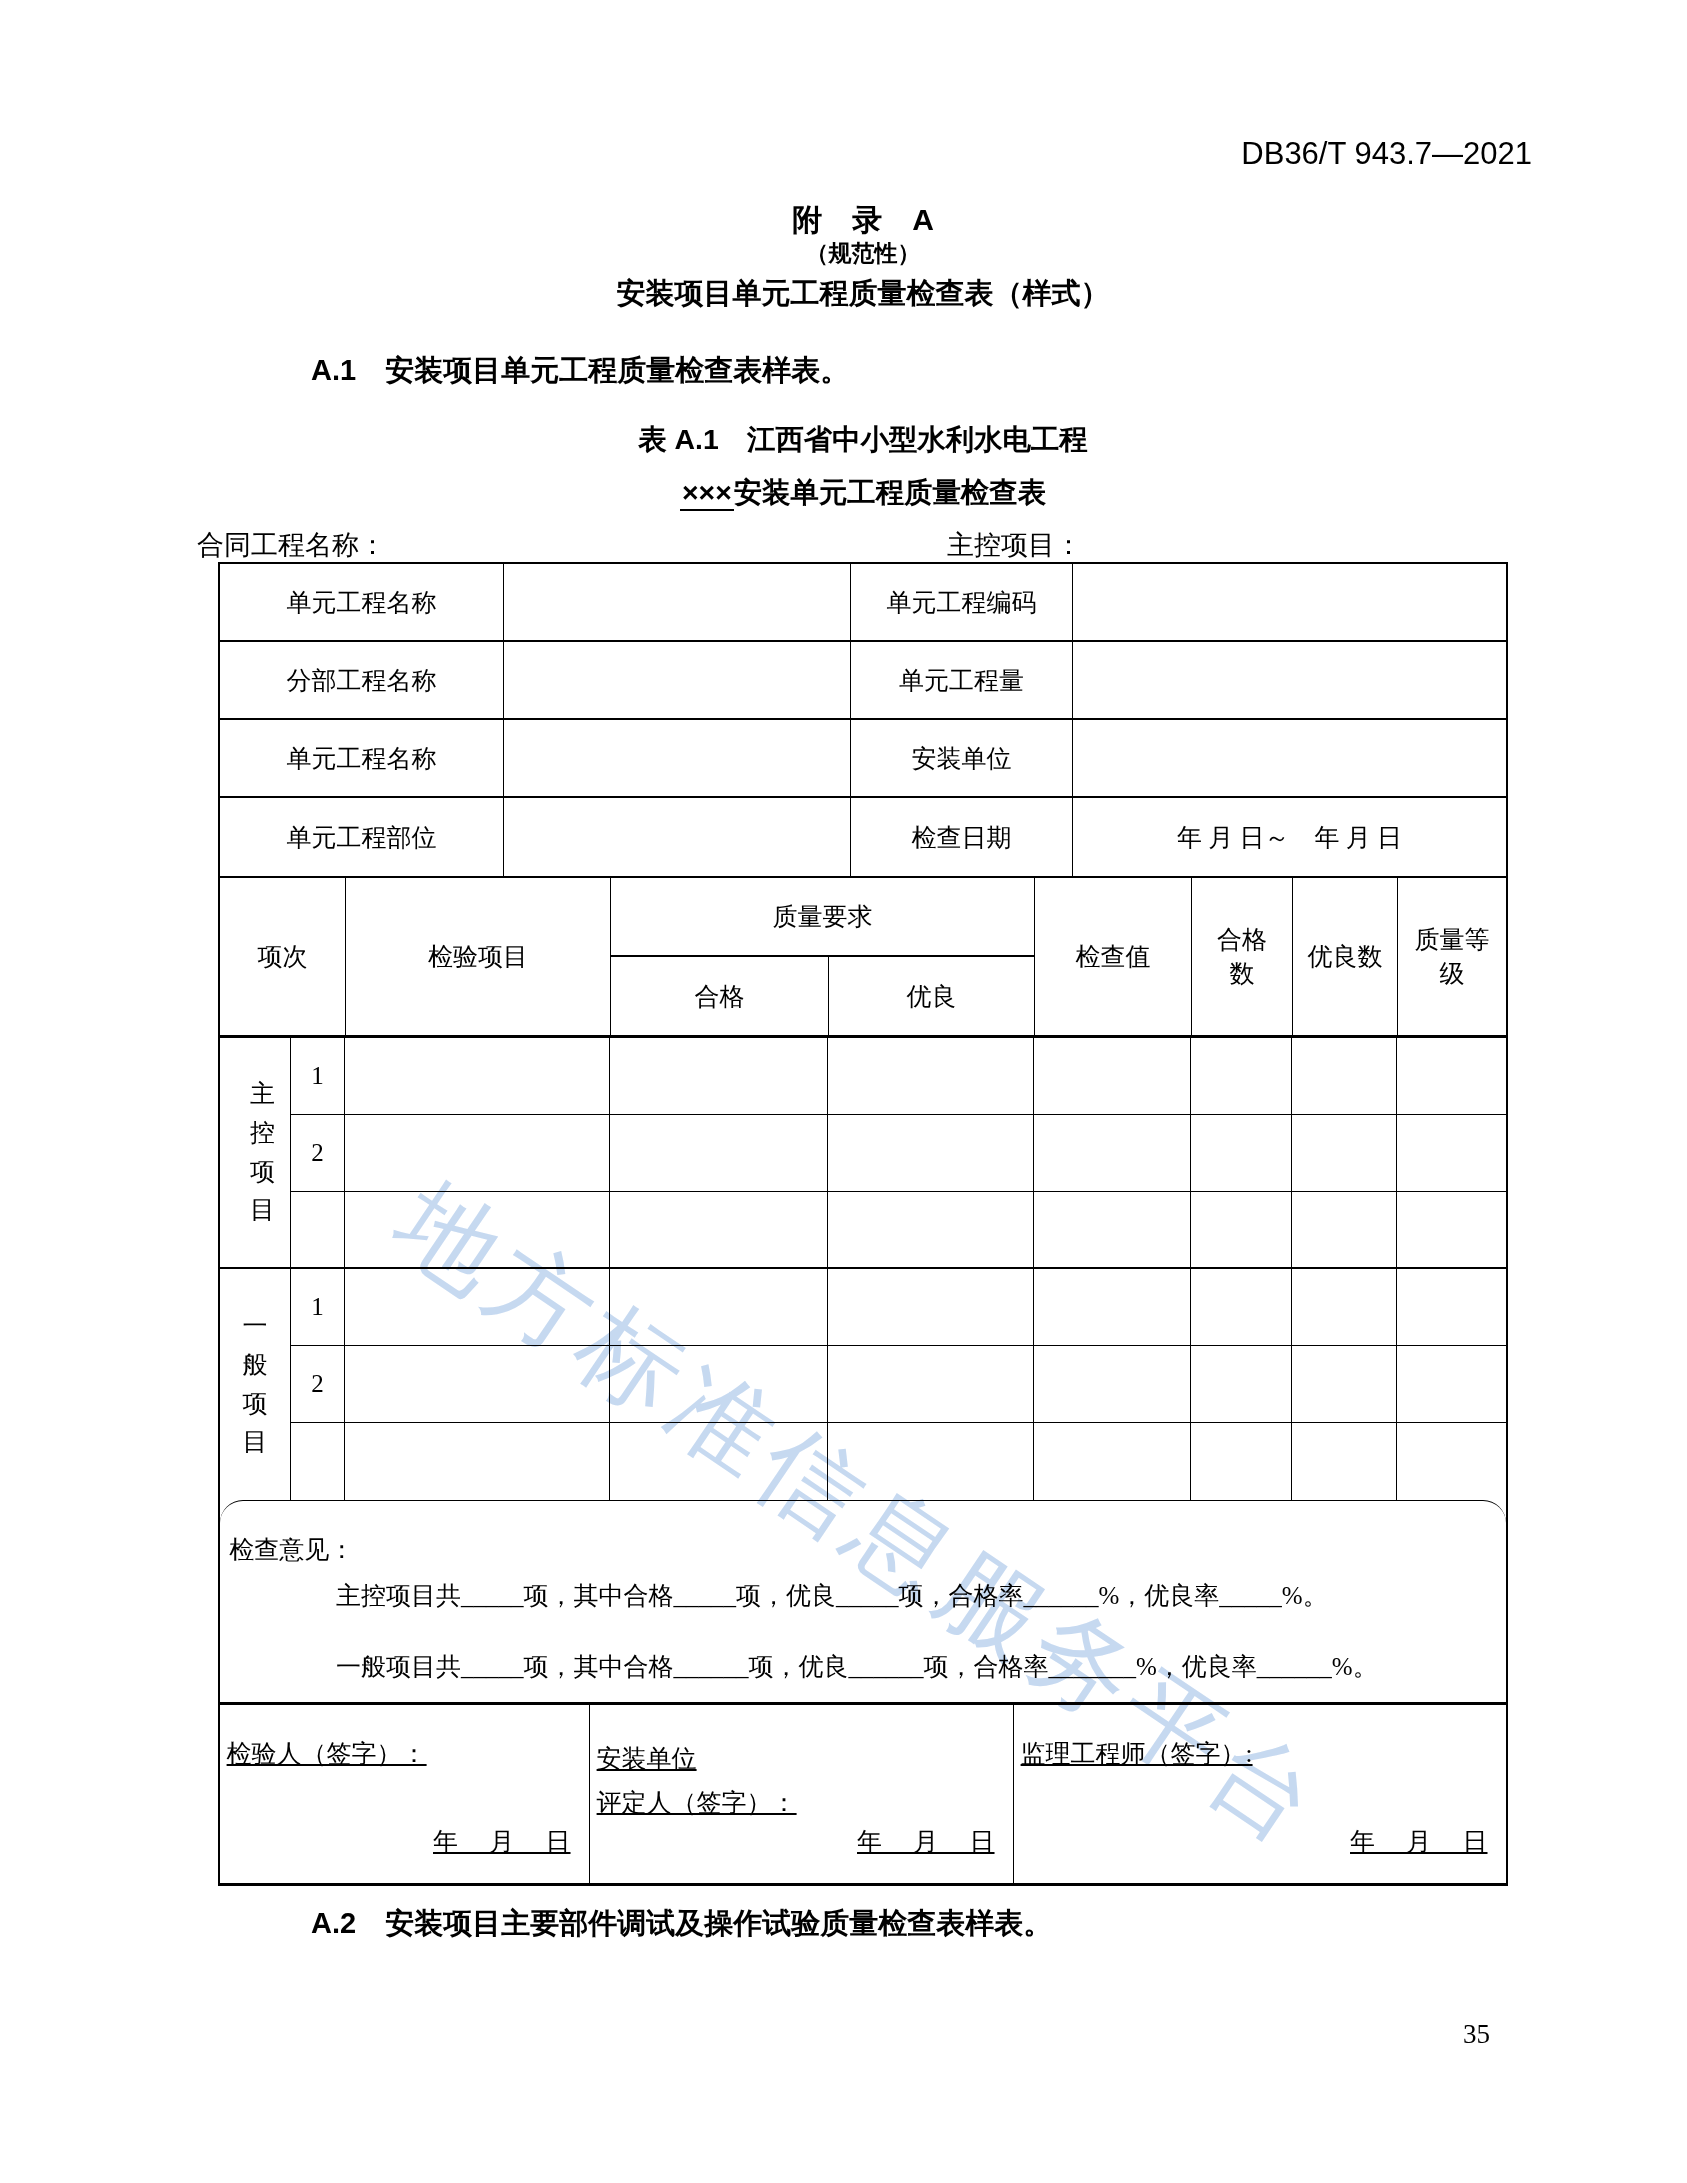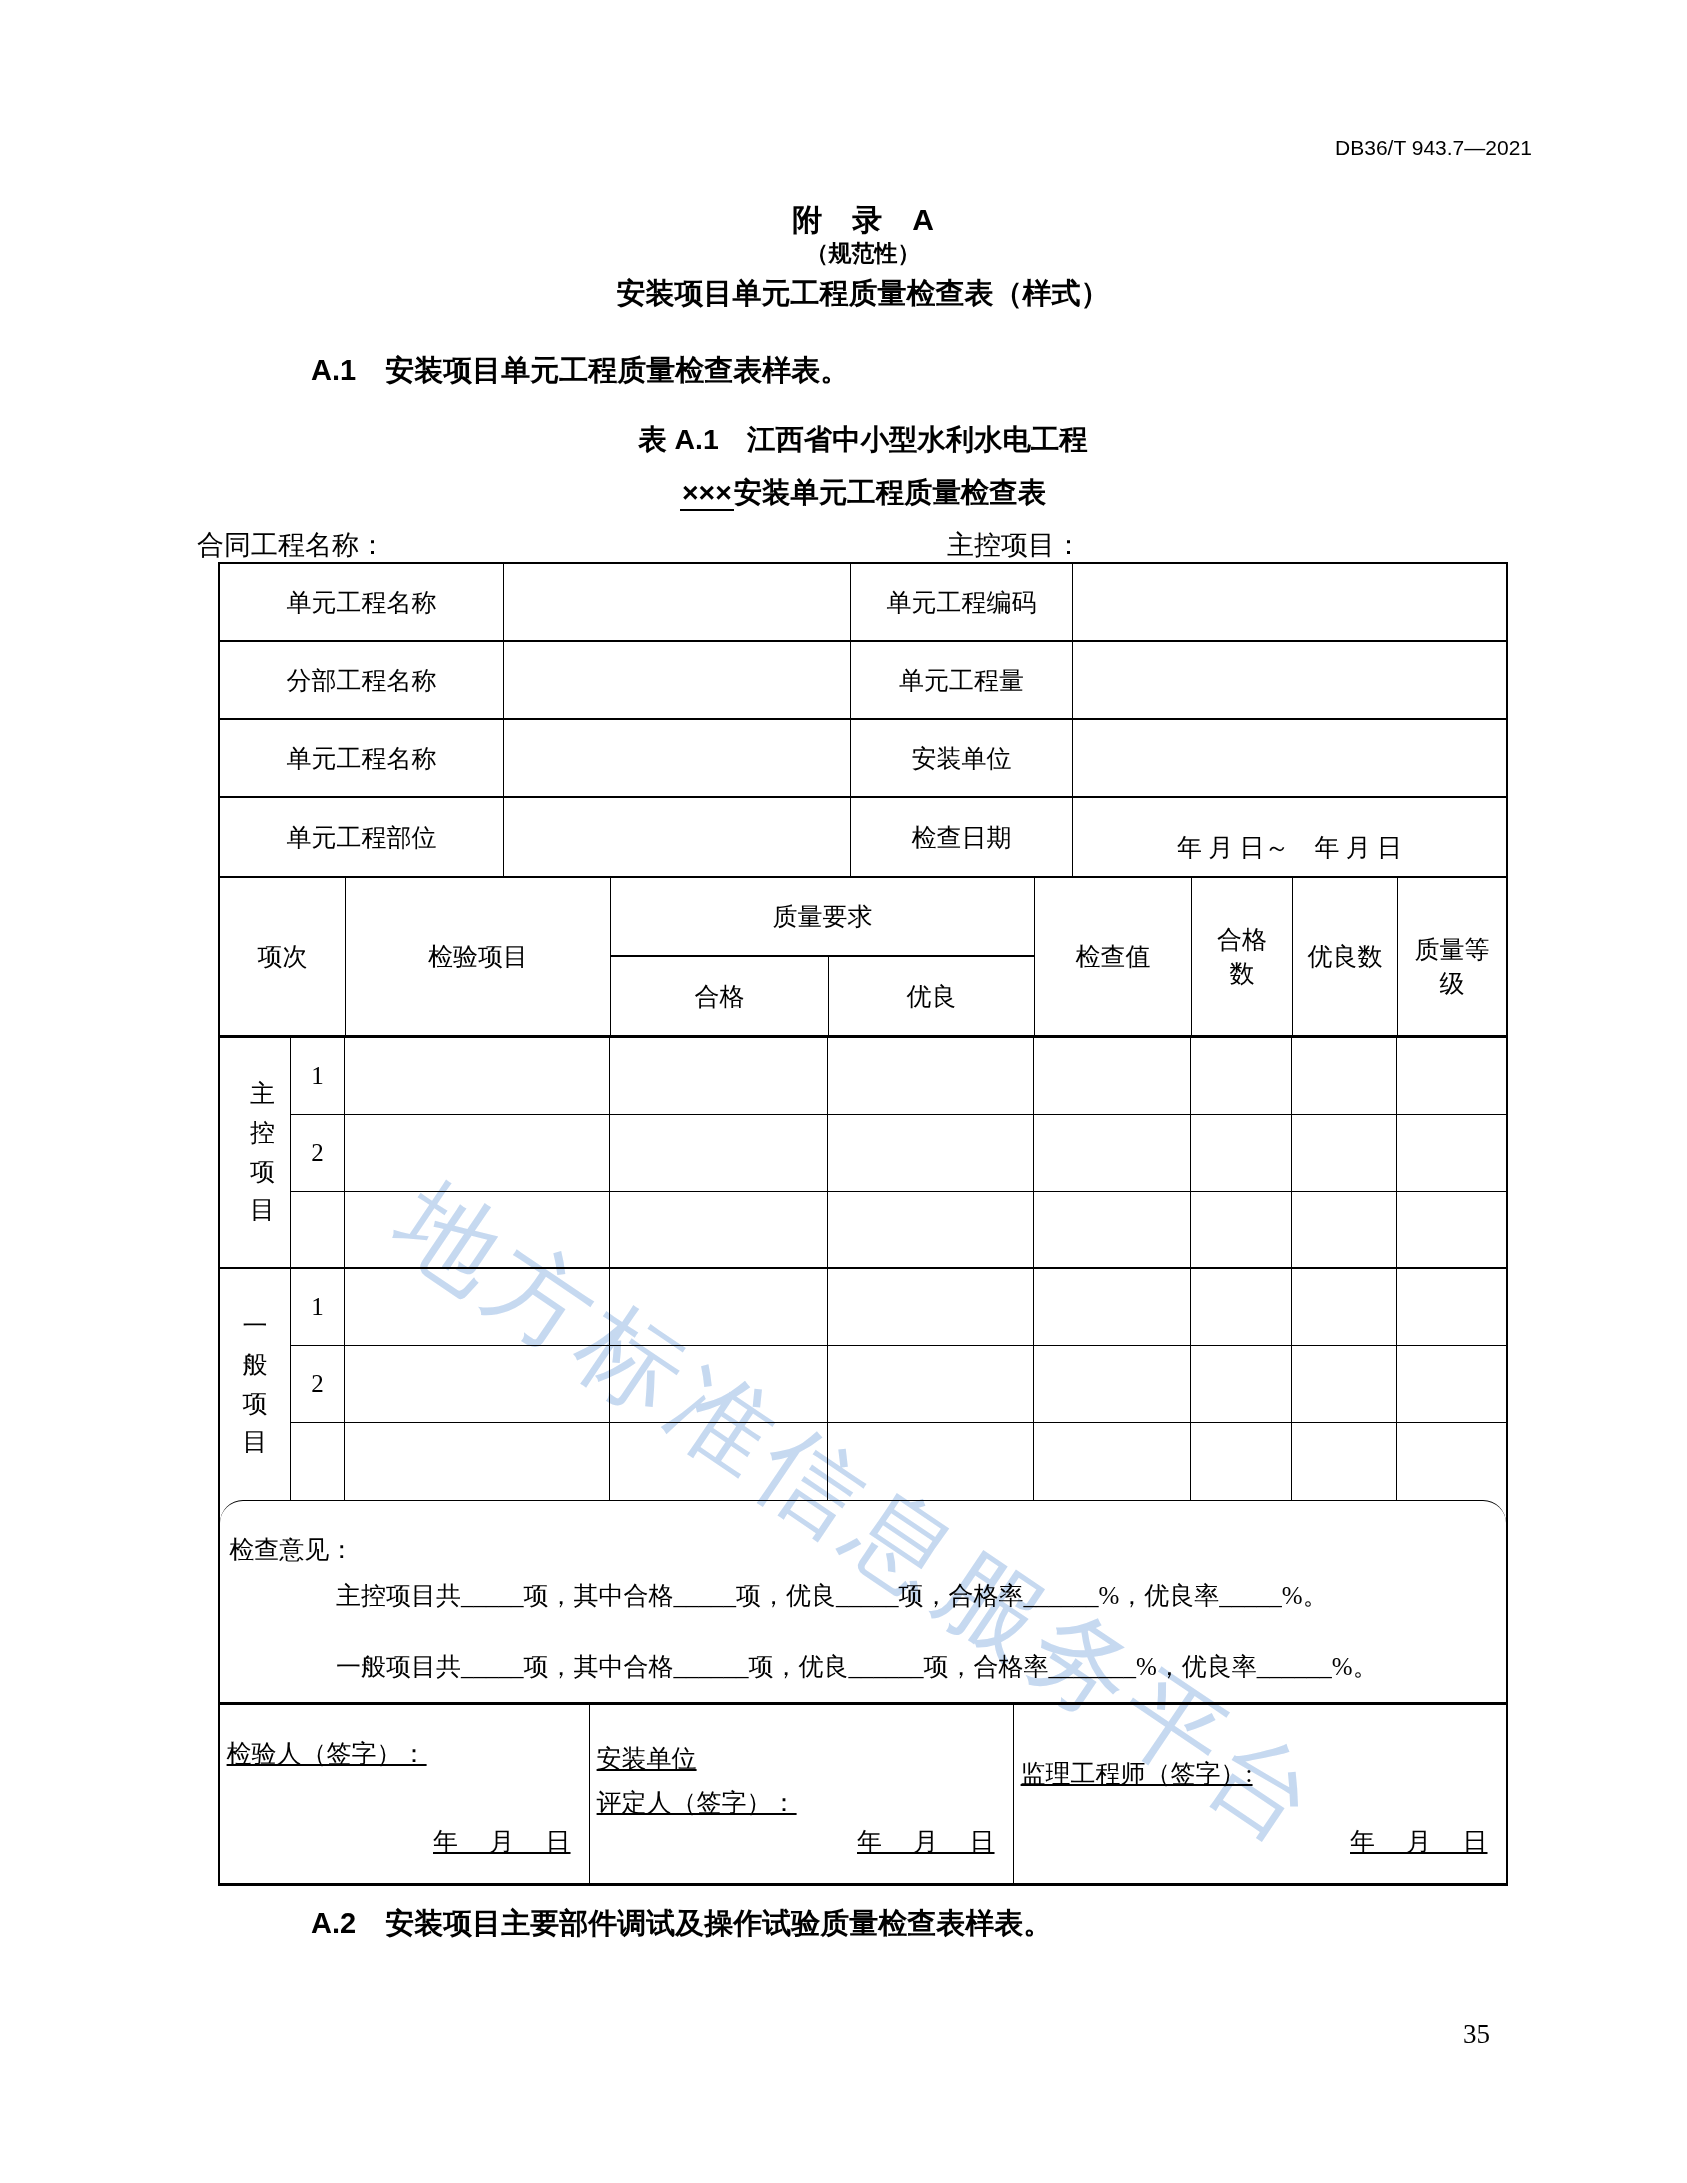--- a/index.html
+++ b/index.html
@@ -8,21 +8,21 @@
     width:1687px;height:2183px;
     background:#ffffff;
     font-family:"Liberation Serif","DejaVu Serif",serif;
     color:#000;
     overflow:hidden;
   }
   
   .doc-code{
     position:absolute;top:136px;right:155px;
     font-family:"Liberation Sans","DejaVu Sans",sans-serif;
-    font-size:21px;letter-spacing:0px;font-weight:500;
+    font-size:31px;letter-spacing:0px;font-weight:500;
   }
   .center-band{position:absolute;left:218px;width:1290px;text-align:center;}
   .h1{top:200px;font-family:"Liberation Sans",sans-serif;font-weight:bold;font-size:30px;}
   .h2{top:238px;font-family:"Liberation Sans",sans-serif;font-weight:bold;font-size:23px;}
   .h3{top:274px;font-family:"Liberation Sans",sans-serif;font-weight:bold;font-size:29px;}
   .a-line{
     position:absolute;left:311px;
     font-family:"Liberation Sans",sans-serif;font-weight:bold;font-size:29px;
     white-space:pre-wrap;
   }
@@ -63,21 +63,21 @@
   .cell{
     border-right:1.3px solid #000;border-bottom:2px solid #000;
     display:flex;align-items:center;justify-content:center;
     text-align:center;overflow:hidden;
   }
   .bcell{
     border-right:1.3px solid #000;border-bottom:1.3px solid #000;
     display:flex;align-items:center;justify-content:center;
     text-align:center;overflow:hidden;
   }
-  .br0{border-right:none!important;margin-top:20px;}
+  .br0{border-right:none!important;}
   .bb0{border-bottom:none!important;}
   .bb4{border-bottom-width:2.6px!important;}
   .bbthick{border-bottom:2px solid #000!important;}
   .pre{white-space:pre-line;line-height:1.35;}
   .vtext{display:block;width:28px;word-break:break-all;line-height:1.55;text-align:center;}
   
   .op-label{margin:32px 0 0 9.3px;}
   .op-line{margin-left:116px;white-space:pre-wrap;}
   .op-line1{margin-top:13.2px;}
   .op-line2{margin-top:38px;}

